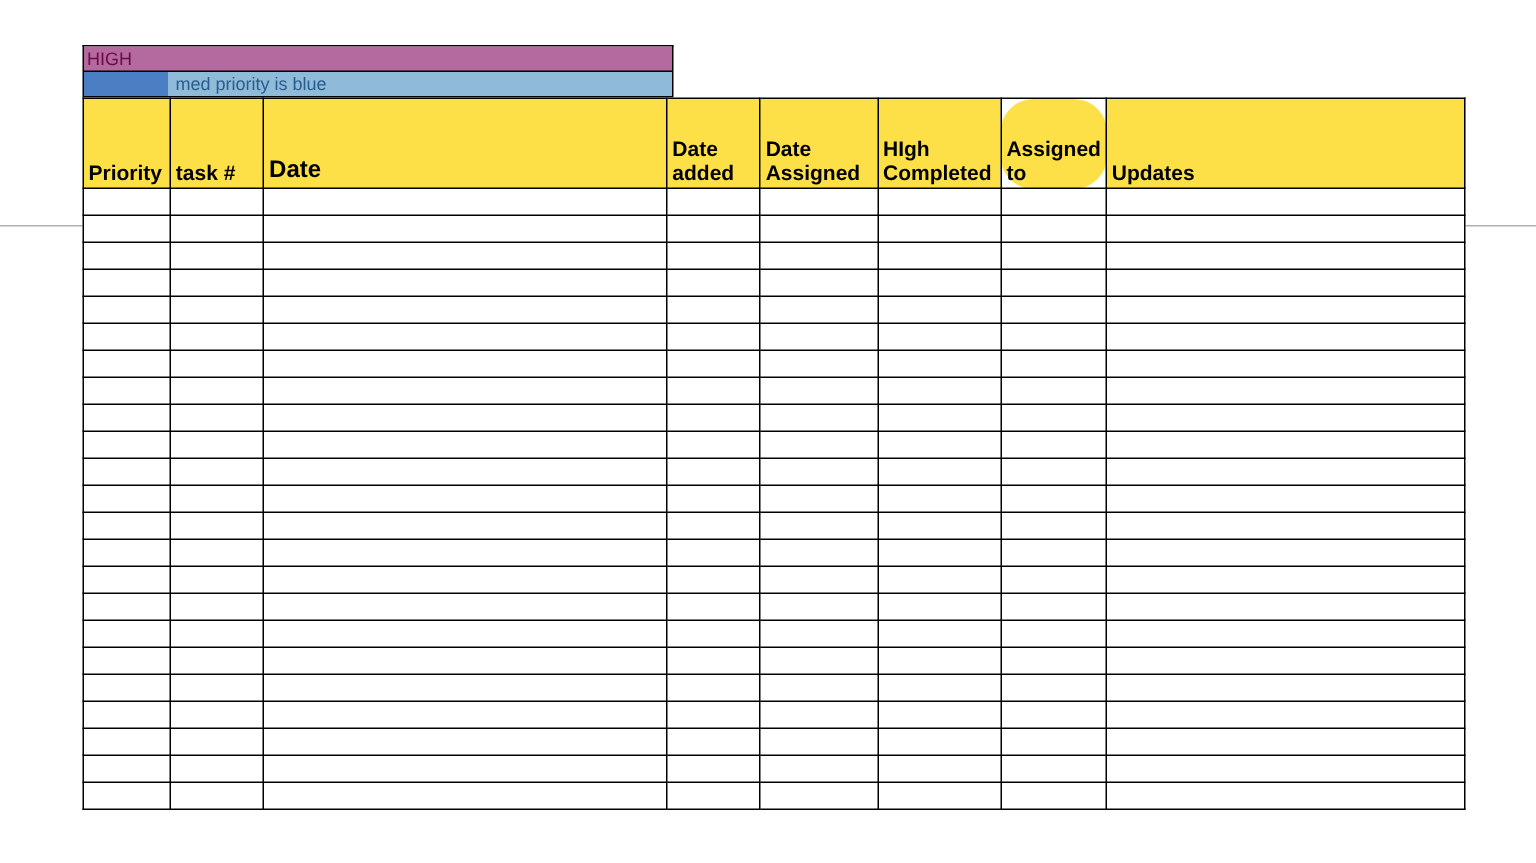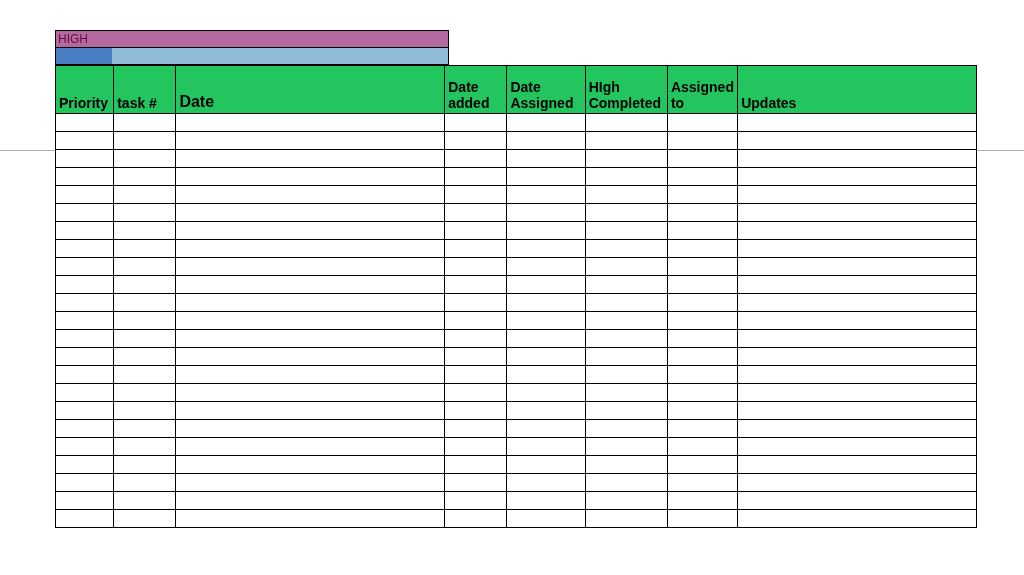--- a/index.html
+++ b/index.html
@@ -79,53 +79,54 @@
       background: #fff;
     }
     .main-table th,
     .main-table td {
       border: 1px solid #000;
       text-align: left;
       vertical-align: bottom;
       padding: 2px 3px;
     }
     .main-table th {
-      background: #22c55e;
+      background: #fde047;
       font-weight: bold;
-      height: 48px;
+      height: 60px;
       font-size: 14px;
       color: #000;
     }
     .main-table td {
       height: 18px;
       background: #fff;
     }
     .col-priority { width: 58px; }
     .col-tasknum { width: 62px; }
     .col-tasks { width: 268px; }
     .col-dateadded { width: 62px; }
     .col-datereviewed { width: 78px; }
     .col-datecompleted { width: 82px; }
-    .col-assignedto { width: 62px; }
+    .col-assignedto { width: 62px; border-radius: 22px; }
     .col-updates { width: 238px; }
     .main-table th.col-tasks {
       font-size: 16px;
     }
   </style>
 </head>
 <body>
 
 <div class="background-line"></div>
 
 <div class="legend">
   <div class="legend-row legend-high">
     <span class="legend-label">HIGH</span>
   </div>
   <div class="legend-row legend-med">
     <span class="legend-swatch"></span>
+    <span class="legend-desc">med priority is blue</span>
     <span class="legend-label" style="position:absolute;left:2px;margin-top:48px;">med</span>
   </div>
 </div>
 
 <table class="main-table">
   <thead>
     <tr>
       <th class="col-priority">Priority</th>
       <th class="col-tasknum">task #</th>
       <th class="col-tasks">Date</th>

